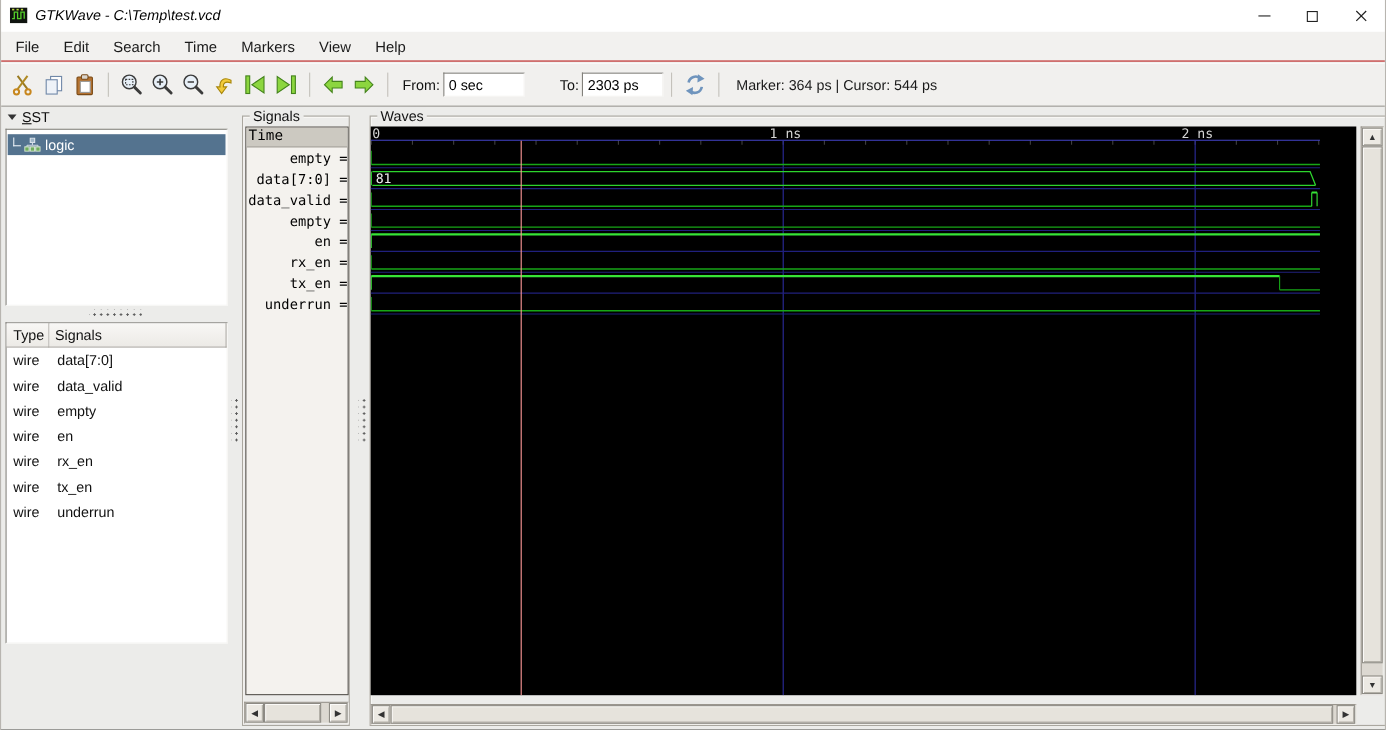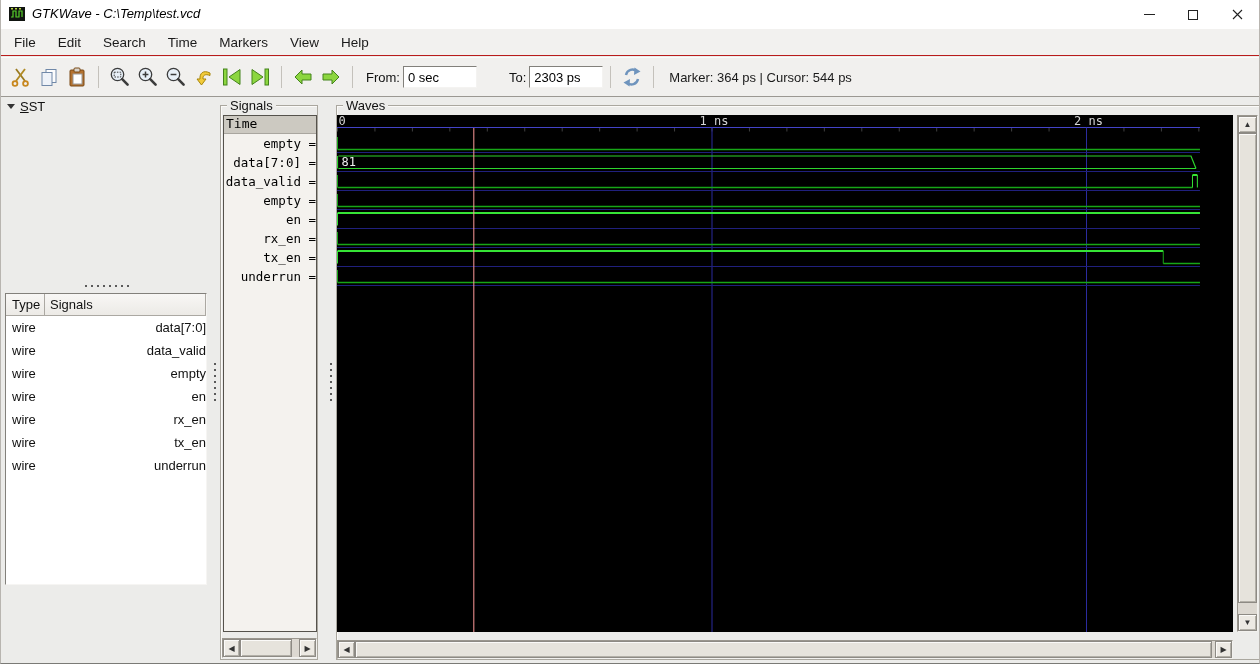--- a/index.html
+++ b/index.html
@@ -46,21 +46,21 @@
   #sst-tree { position:absolute; left:4px; top:117px; width:202px; height:161px; }
   .tree-row-sel { position:absolute; left:1px; top:4px; right:1px; height:19px; background:#54738f;
                   color:#fff; display:flex; align-items:center; padding-left:3px; }
   .treeline { width:7px; height:8px; border-left:1px solid #e8eef4; border-bottom:1px solid #e8eef4; margin:0 3px 6px 2px; }
   #sst-hgrip { position:absolute; left:80px; top:281px; width:48px; height:7px;
                background-image:radial-gradient(#5a5a5a 1px, transparent 1.1px); background-size:6px 6px; background-position:2px 2px; }
   #sst-table { position:absolute; left:4px; top:293px; width:202px; height:292px; background:#fff; }
   .tbl-head { display:flex; height:22px; }
   .tbl-hcell { background:linear-gradient(#f8f7f5,#eceae6); border-right:1px solid #aba8a2; border-bottom:1px solid #aba8a2;
                font-size:13px; display:flex; align-items:center; padding-left:5px; }
-  .tbl-row { display:flex; height:23px; align-items:center; font-size:13px;justify-content:space-between; }
+  .tbl-row { display:flex; height:23px; align-items:center; font-size:13px; }
   .cell-type { width:38px; padding-left:6px; }
   .cell-sig  { padding-left:8px; }
   #filter-row { position:absolute; left:4px; top:595px; display:flex; align-items:center; }
   #filter-label { font-size:13px; margin-right:4px; }
   #filter-input { width:146px; height:22px; font-size:13px; padding:1px 4px; }
   #sst-buttons { position:absolute; left:8px; top:628px; display:flex; }
   .sst-btn { height:26px; padding:0 10px; margin-right:16px; }
 
   
   .vgrip { position:absolute; width:7px; height:42px; top:360px;
@@ -217,20 +217,33 @@
     </button>
     <div class="tsep"></div>
     <span class="tstatus">Marker: 364 ps  |  Cursor: 544 ps</span>
   </div>
 
   <div id="sst-header">
     <span class="tri"></span>
     <span><span class="mn">S</span><span>ST</span></span>
   </div>
 
+  <div id="sst-tree" class="sunken">
+    <div class="tree-row-sel">
+      <span class="treeline"></span>
+      <svg width="15" height="13" viewBox="0 0 15 13" style="margin-right:4px">
+        <rect x="5.5" y="0.5" width="4" height="4" fill="#9fb6c8" stroke="#dce4ec"></rect>
+        <path d="M7.5,4.5 L7.5,7 M2.5,7 L12.5,7 M2.5,7 L2.5,8.5 M12.5,7 L12.5,8.5" stroke="#cdd8e2" fill="none"></path>
+        <rect x="0.5" y="8.5" width="4" height="4" fill="#6fae5c" stroke="#d8e6d4"></rect>
+        <rect x="5.5" y="8.5" width="4" height="4" fill="#6fae5c" stroke="#d8e6d4"></rect>
+        <rect x="10.5" y="8.5" width="4" height="4" fill="#6fae5c" stroke="#d8e6d4"></rect>
+      </svg>
+      <span>logic</span>
+    </div>
+  </div>
 
   <div id="sst-hgrip"></div>
 
   <div id="sst-table" class="sunken">
     <div class="tbl-head">
       <div class="tbl-hcell cell-type" style="width:39px">Type</div>
       <div class="tbl-hcell" style="flex:1">Signals</div>
     </div>
     <div class="tbl-row">
         <span class="cell-type">wire</span>

